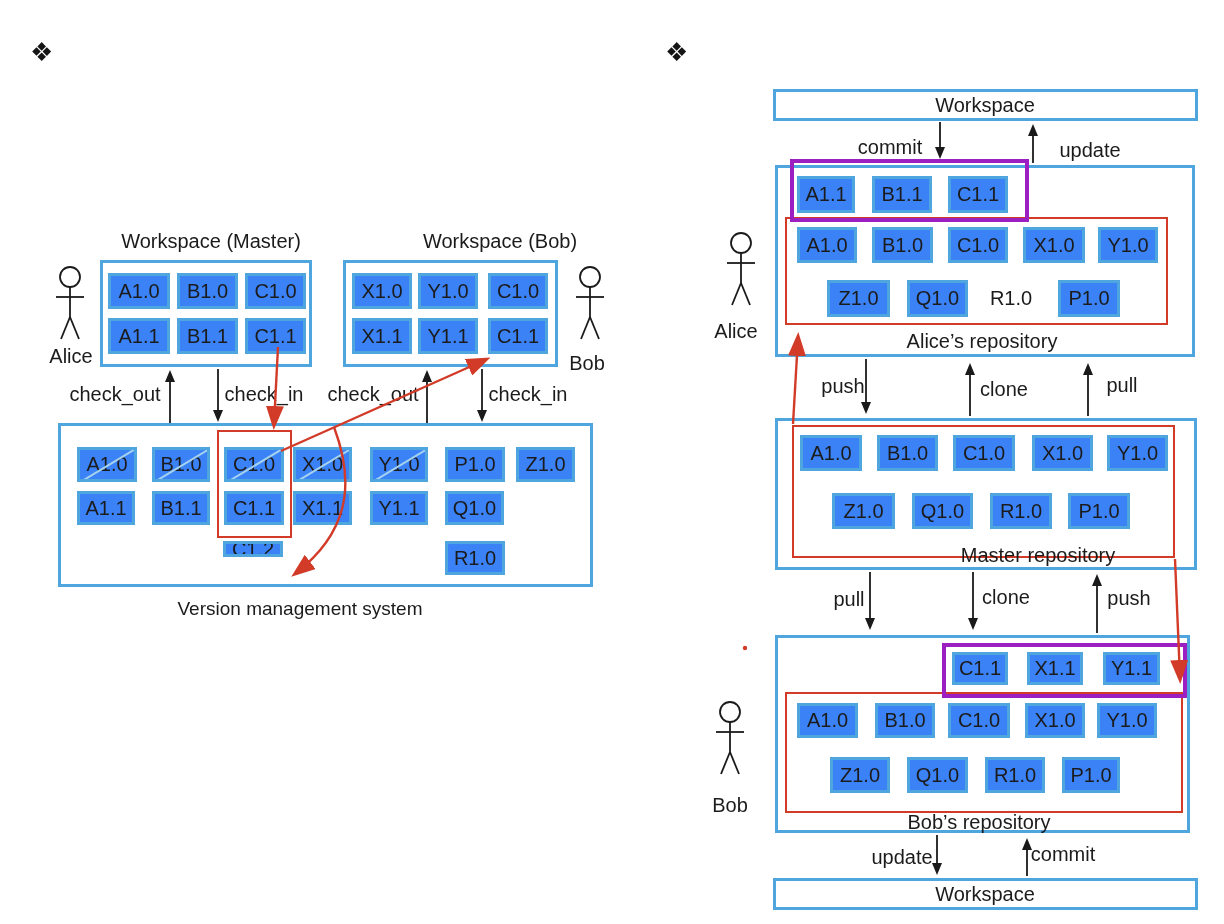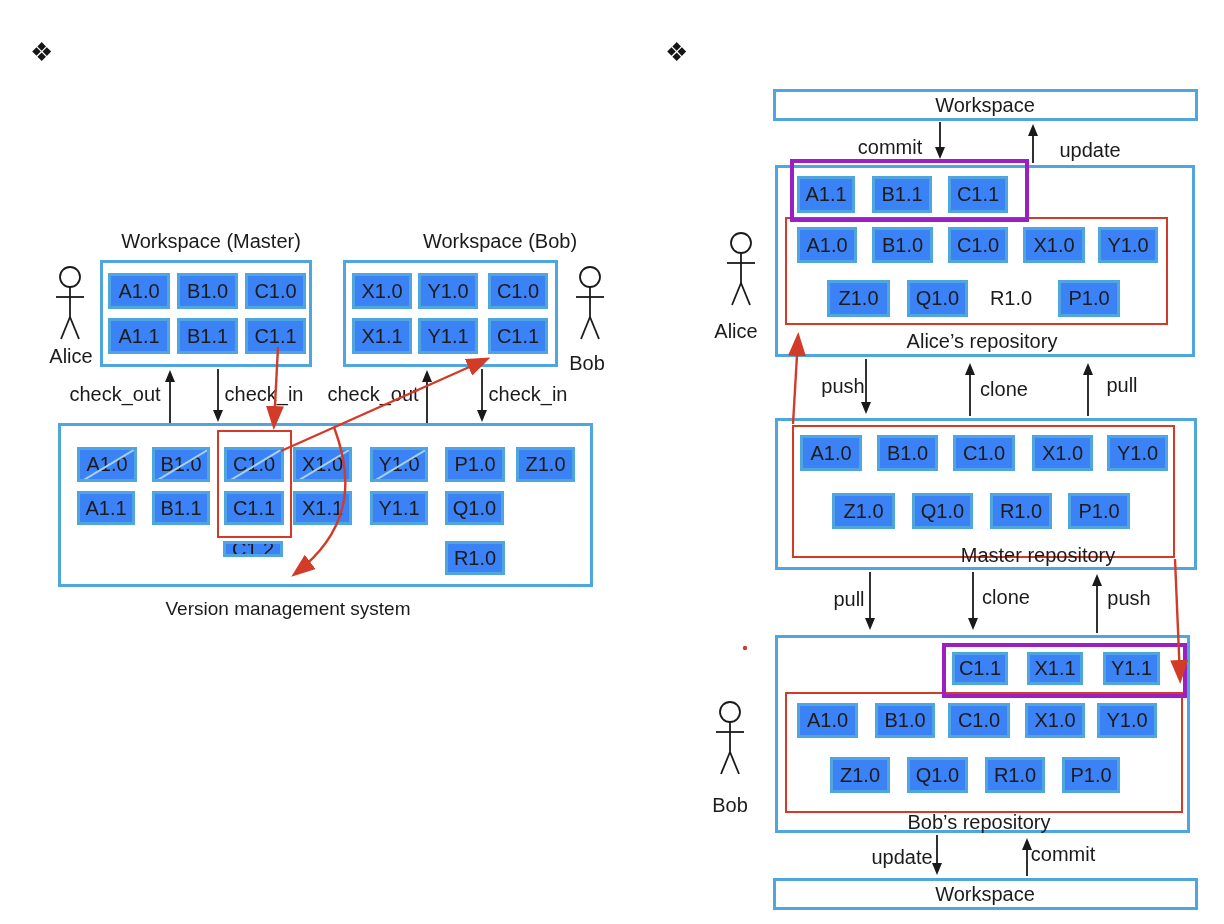--- a/index.html
+++ b/index.html
@@ -107,21 +107,21 @@
       <div class="pbox" style="left: 790px; top: 159px; width: 239px; height: 63px;"></div>
       <div class="pbox" style="left: 942px; top: 643px; width: 245px; height: 55px;"></div>
       <div class="lbl" style="left: 211px; top: 241px;">Workspace (Master)</div>
       <div class="lbl" style="left: 472px; top: 241px; margin-left: 28px;">Workspace (Bob)</div>
       <div class="lbl" style="left: 71px; top: 356px;">Alice</div>
       <div class="lbl" style="left: 587px; top: 363px;">Bob</div>
       <div class="lbl" style="left: 115px; top: 394px;">check_out</div>
       <div class="lbl" style="left: 264px; top: 394px;">check_in</div>
       <div class="lbl" style="left: 373px; top: 394px;">check_out</div>
       <div class="lbl" style="left: 528px; top: 394px;">check_in</div>
-      <div class="lbl" style="left: 288px; top: 609px; font-size: 19px;">Version management system</div>
+      <div class="lbl" style="left: 300px; top: 609px; font-size: 19px;">Version management system</div>
       <div class="lbl" style="left: 985px; top: 105px;">Workspace</div>
       <div class="lbl" style="left: 890px; top: 147px;">commit</div>
       <div class="lbl" style="left: 1090px; top: 150px;">update</div>
       <div class="lbl" style="left: 736px; top: 331px;">Alice</div>
       <div class="lbl" style="left: 982px; top: 341px;">Alice’s repository</div>
       <div class="lbl" style="left: 843px; top: 386px;">push</div>
       <div class="lbl" style="left: 1004px; top: 389px;">clone</div>
       <div class="lbl" style="left: 1122px; top: 385px;">pull</div>
       <div class="lbl" style="left: 1038px; top: 555px;">Master repository</div>
       <div class="lbl" style="left: 849px; top: 599px;">pull</div>

